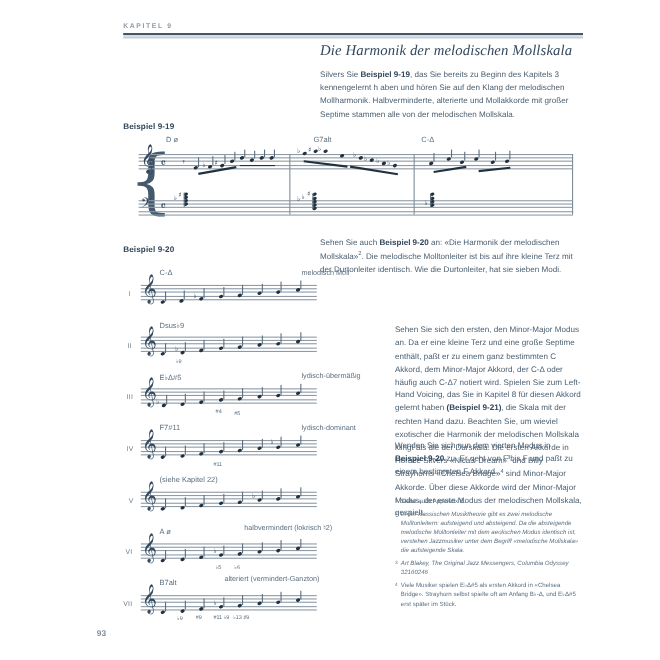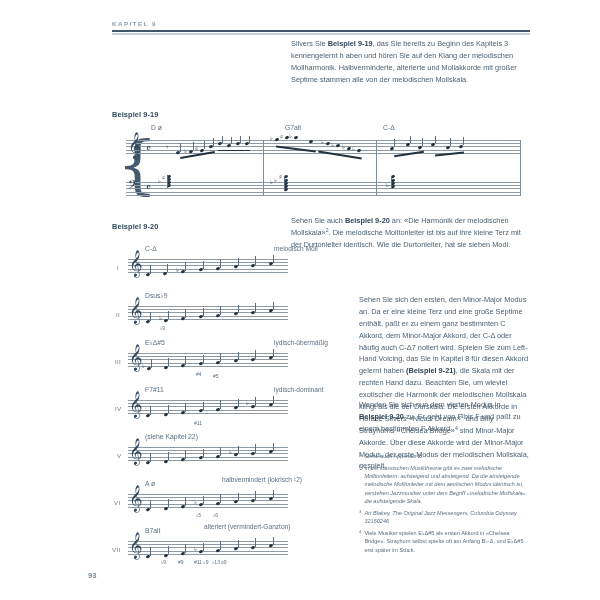--- a/index.html
+++ b/index.html
@@ -148,20 +148,21 @@
 </head>
 <body>
 
 <div class="page">
 
   <div class="runhead">KAPITEL 9</div>
   <div class="rule"></div>
   <div class="rule2"></div>
 
   <div class="rcol">
+    <h1 class="title">Die Harmonik der melodischen Mollskala</h1>
     <p class="body"><span>Silvers Sie </span><b>Beispiel 9-19</b><span>, das Sie bereits zu Beginn des Kapitels 3 kennengelernt h aben und hören Sie auf den Klang der melodischen Mollharmonik. Halbverminderte, alterierte und Mollakkorde mit großer Septime stammen alle von der melodischen Mollskala.</span></p>
   </div>
 
   <div class="caption" id="cap919">Beispiel 9-19</div>
 
   <div class="sysblock" id="sys919" style="left:118px;top:130px;width:410px;height:75px;">
 
     <div class="chordsym" style="left:33px;top:-6px;">D ø</div>
     <div class="chordsym" style="left:167px;top:-6px;">G7alt</div>
     <div class="chordsym" style="left:265px;top:-6px;">C-Δ</div>

